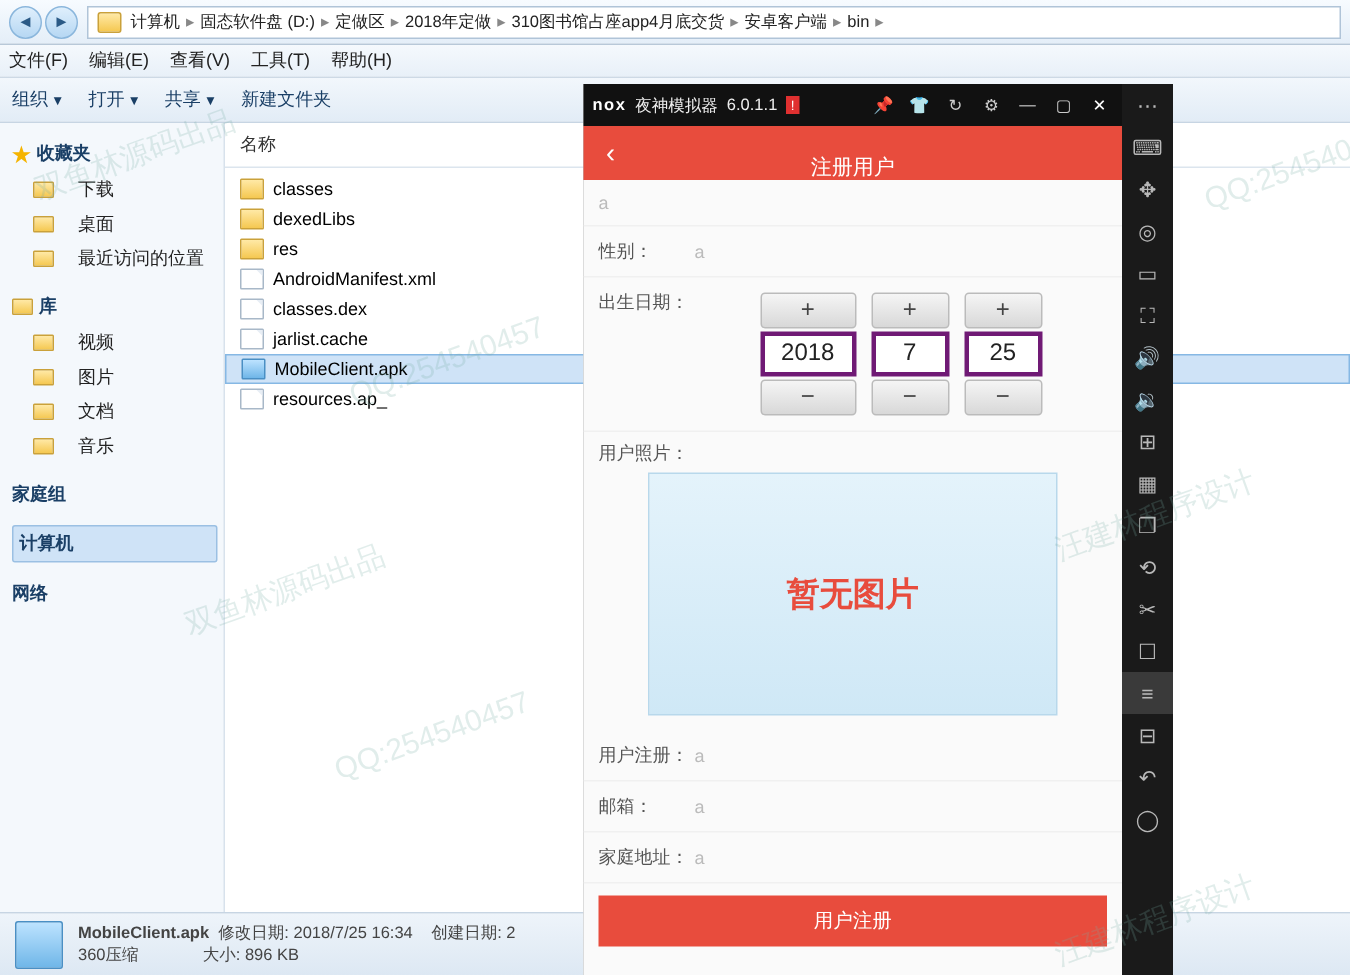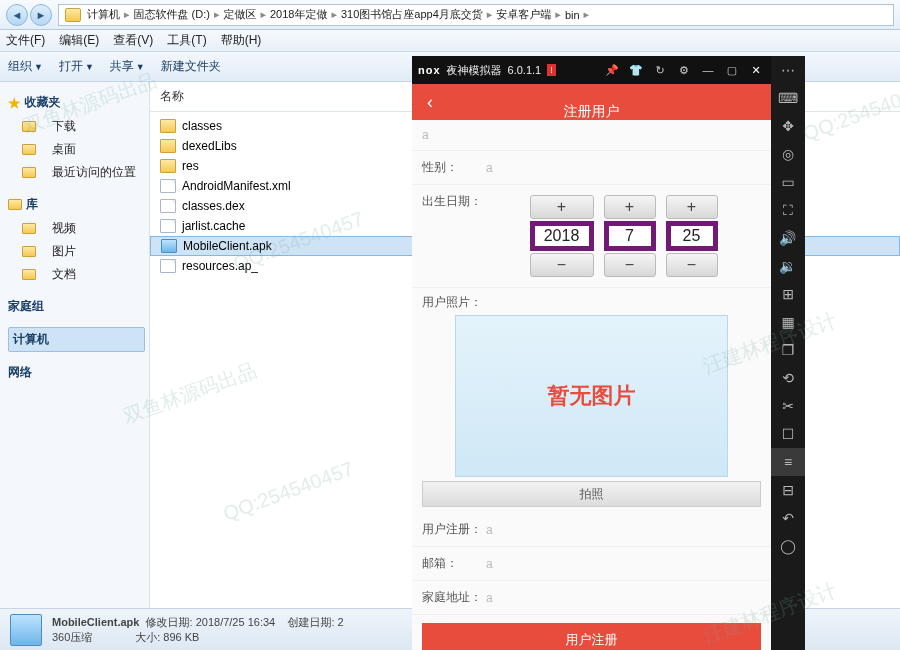--- a/index.html
+++ b/index.html
@@ -40,42 +40,42 @@
 .ico.folder { background: linear-gradient(#ffe9a6,#f5c851); border: 1px solid #caa13a; border-radius: 1px; }
 .ico.file { background: #fff; border: 1px solid #a8b8c8; border-radius: 1px; position: relative; }
 .ico.file::after { content: ""; position: absolute; right: 0; top: 0; border-top: 4px solid #e8eef5; border-left: 4px solid transparent; }
 .ico.apk { background: linear-gradient(#bde3ff,#6fb6e8); border: 1px solid #4a8fc4; border-radius: 1px; }
 
 .statusbar { height: 42px; background: linear-gradient(#eef4fa,#dde8f3); border-top: 1px solid #c7d5e3; display: flex; align-items: center; padding: 0 10px; font-size: 11px; gap: 10px; }
 .statusbar .big-ico { width: 32px; height: 32px; background: linear-gradient(#bde3ff,#6fb6e8); border: 1px solid #4a8fc4; border-radius: 2px; }
 .statusbar .meta { color: #444; line-height: 1.3; }
 
 
-.emulator { position: absolute; top: 56px; left: 412px; width: 393px; height: 594px; background: #000; display: flex; }
+.emulator { position: absolute; top: 56px; left: 389px; width: 393px; height: 594px; background: #000; display: flex; }
 .emu-main { flex: 1; display: flex; flex-direction: column; background: #fff; }
 .emu-titlebar { height: 28px; background: #111; color: #eee; display: flex; align-items: center; font-size: 11px; padding: 0 6px; gap: 6px; }
 .emu-titlebar .logo { color: #fff; font-weight: bold; letter-spacing: 1px; }
 .emu-titlebar .ver-badge { background: #e03030; color: #fff; font-size: 9px; padding: 1px 3px; }
 .emu-titlebar .spacer { flex: 1; }
 .emu-titlebar .winbtn { width: 18px; color: #ccc; text-align: center; }
 .emu-titlebar .winbtn.close { color: #fff; }
 
 .app-header { height: 36px; background: #e84c3d; display: flex; align-items: center; color: #fff; font-size: 14px; }
 .app-header .back { width: 36px; text-align: center; font-size: 18px; }
 .app-header .title { flex: 1; text-align: center; margin-right: 36px; margin-top: 19px; }
 
 .form-area { flex: 1; background: #fafafa; overflow: hidden; font-size: 12px; color: #555; }
 .form-row { padding: 8px 10px; border-bottom: 1px solid #f0f0f0; display: flex; align-items: center; }
 .form-row .lbl { width: 64px; }
 .form-row .val { flex: 1; color: #bbb; }
 
 .date-picker { display: flex; gap: 10px; justify-content: center; padding: 2px 0; }
 .spinner { display: flex; flex-direction: column; align-items: center; }
 .spinner .btn { width: 52px; height: 24px; background: linear-gradient(#f5f5f5,#d8d8d8); border: 1px solid #bbb; border-radius: 3px; display: flex; align-items: center; justify-content: center; color: #444; font-size: 16px; }
-.spinner .num { width: 52px; height: 30px; background: #fff; border: 5px solid #701a75; display: flex; align-items: center; justify-content: center; font-size: 16px; color: #222; margin: 2px 0; }
+.spinner .num { width: 52px; height: 30px; background: #fff; border: 3px solid #701a75; display: flex; align-items: center; justify-content: center; font-size: 16px; color: #222; margin: 2px 0; }
 .spinner.wide .btn, .spinner.wide .num { width: 64px; }
 
 .photo-block { padding: 6px 10px; }
 .photo-preview { width: 273px; height: 162px; margin: 4px auto; background: linear-gradient(#e4f3fb,#cfe8f6); display: flex; align-items: center; justify-content: center; color: #e84c3d; font-size: 22px; font-weight: bold; border: 1px solid #b8d8eb; }
 .photo-btn { width: 100%; height: 26px; background: linear-gradient(#f2f2f2,#dcdcdc); border: 1px solid #ccc; margin-top: 4px; display: flex; align-items: center; justify-content: center; color: #555; font-size: 12px; }
 
 .register-btn { margin: 8px 10px; height: 34px; background: #e84c3d; color: #fff; display: flex; align-items: center; justify-content: center; font-size: 13px; }
 
 .emu-sidebar { width: 34px; background: #1a1a1a; display: flex; flex-direction: column; }
 .emu-sidebar .sbtn { height: 28px; display: flex; align-items: center; justify-content: center; color: #b8b8b8; font-size: 14px; }
@@ -155,20 +155,24 @@
           <span class="folder-sm"></span>
           <span>视频</span>
         </div>
       <div class="item">
           <span class="folder-sm"></span>
           <span>图片</span>
         </div>
       <div class="item">
           <span class="folder-sm"></span>
           <span>文档</span>
+        </div>
+      <div class="item">
+          <span class="folder-sm"></span>
+          <span>音乐</span>
         </div>
 
       <div class="group-title" style="margin-top:12px">家庭组</div>
 
       <div class="group-title active" style="margin-top:12px;background:#cfe3f7;border:1px solid #9bc0e3;border-radius:2px;padding:3px 4px">
           <span>计算机</span>
         </div>
 
       <div class="group-title" style="margin-top:12px">网络</div>
     </div>
@@ -272,21 +276,20 @@
             <div class="btn">−</div>
           </div>
         </div>
       </div>
 
       <div class="photo-block">
         <span class="lbl">用户照片：</span>
         <div class="photo-preview">
             <span>暂无图片</span>
           </div>
-        <div class="photo-btn">拍照</div>
       </div>
 
       <div class="form-row">
         <span class="lbl">用户注册：</span>
         <span class="val">a</span>
       </div>
       <div class="form-row">
         <span class="lbl">邮箱：</span>
         <span class="val">a</span>
       </div>

